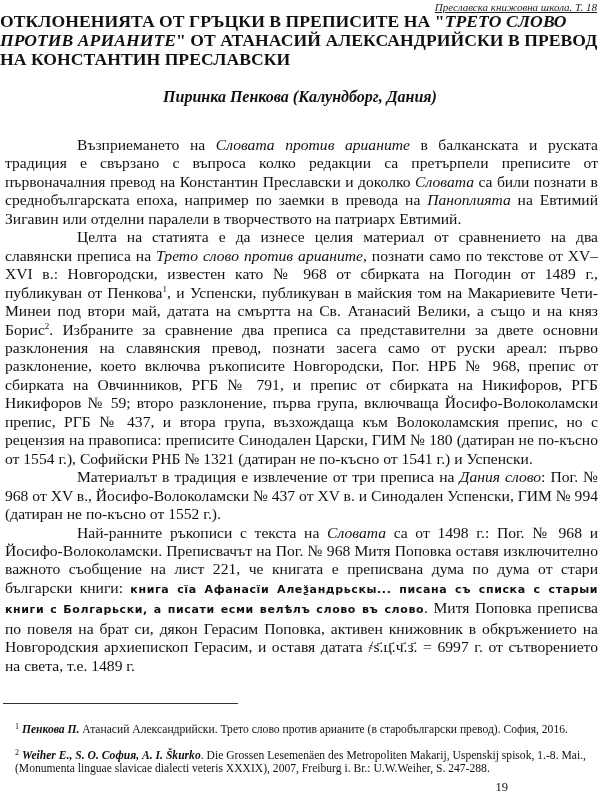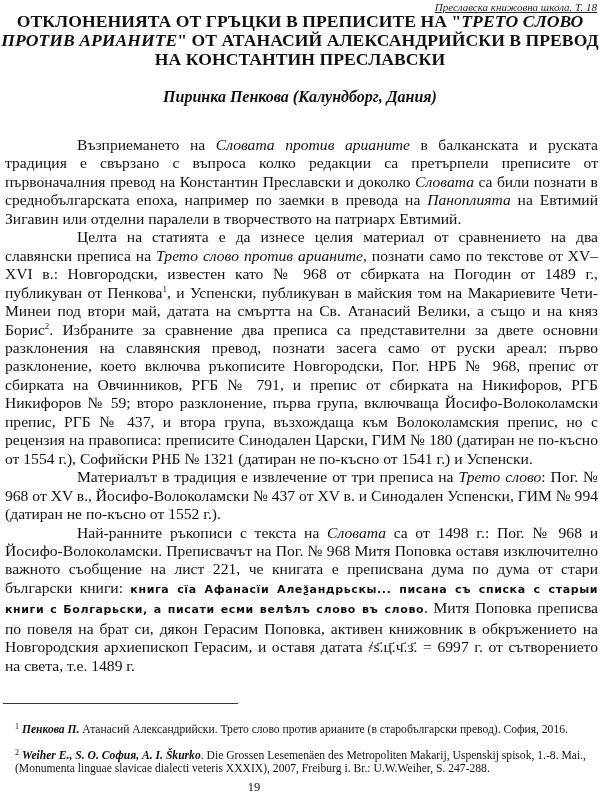--- a/index.html
+++ b/index.html
@@ -22,21 +22,21 @@
     font-size: 11px;
     font-style: italic;
     text-decoration: underline;
     color: #222;
   }
   .title {
     position: absolute;
     top: 12px;
     left: 0;
     width: 600px;
-    text-align: center;
+    text-align: left;
     font-weight: bold;
     font-size: 17.6px;
     line-height: 19px;
     letter-spacing: 0.05px;
     margin: 0;
   }
   .title i { font-style: italic; }
   .author {
     position: absolute;
     top: 88px;
@@ -95,39 +95,39 @@
   .footnotes b { font-style: italic; }
   .footnotes sup {
     font-size: 8px;
     vertical-align: 4px;
   }
   .page-number {
     position: absolute;
     top: 780px;
     left: 0;
     width: 508px;
-    text-align: center;
+    text-align: right;
     font-size: 12.5px;
   }
 </style>
 </head>
 <body>
 
 <div class="running-header">Преславска книжовна школа. Т. 18</div>
 
 <h1 class="title"><span>ОТКЛОНЕНИЯТА ОТ ГРЪЦКИ В ПРЕПИСИТЕ НА "</span><i>ТРЕТО СЛОВО ПРОТИВ АРИАНИТЕ</i><span>" ОТ АТАНАСИЙ АЛЕКСАНДРИЙСКИ В ПРЕВОД НА КОНСТАНТИН ПРЕСЛАВСКИ</span></h1>
 
 <div class="author">Пиринка Пенкова (Калундборг, Дания)</div>
 
 <div class="body">
   <p><span>Възприемането на </span><i>Словата против арианите</i><span> в балканската и руската традиция е свързано с въпроса колко редакции са претърпели преписите от първоначалния превод на Константин Преславски и доколко </span><i>Словата</i><span> са били познати в среднобългарската епоха, например по заемки в превода на </span><i>Паноплията</i><span> на Евтимий Зигавин или отделни паралели в творчеството на патриарх Евтимий.</span></p>
 
   <p><span>Целта на статията е да изнесе целия материал от сравнението на два славянски преписа на </span><i>Трето слово против арианите</i><span>, познати само по текстове от XV–XVI в.: Новгородски, известен като № 968 от сбирката на Погодин от 1489 г., публикуван от Пенкова</span><sup>1</sup><span>, и Успенски, публикуван в майския том на Макариевите Чети-Минеи под втори май, датата на смъртта на Св. Атанасий Велики, а също и на княз Борис</span><sup>2</sup><span>. Избраните за сравнение два преписа са представителни за двете основни разклонения на славянския превод, познати засега само от руски ареал: първо разклонение, което включва ръкописите Новгородски, Пог. НРБ № 968, препис от сбирката на Овчинников, РГБ № 791, и препис от сбирката на Никифоров, РГБ Никифоров № 59; второ разклонение, първа група, включваща Йосифо-Волоколамски препис, РГБ № 437, и втора група, възхождаща към Волоколамския препис, но с рецензия на правописа: преписите Синодален Царски, ГИМ № 180 (датиран не по-късно от 1554 г.), Софийски РНБ № 1321 (датиран не по-късно от 1541 г.) и Успенски.</span></p>
 
-  <p><span>Материалът в традиция е извлечение от три преписа на </span><i>Трето слово</i><span>: Пог. № 968 от XV в., Йосифо-Волоколамски № 437 от XV в. и Синодален Успенски, ГИМ № 994 (датиран не по-късно от 1552 г.).</span></p>
+  <p><span>Материалът в традиция е извлечение от три преписа на </span><i>Дания слово</i><span>: Пог. № 968 от XV в., Йосифо-Волоколамски № 437 от XV в. и Синодален Успенски, ГИМ № 994 (датиран не по-късно от 1552 г.).</span></p>
 
   <p><span>Най-ранните ръкописи с текста на </span><i>Словата</i><span> са от 1498 г.: Пог. № 968 и Йосифо-Волоколамски. Преписвачът на Пог. № 968 Митя Поповка оставя изключително важното съобщение на лист 221, че книгата е преписвана дума по дума от стари български книги: </span><span class="church">книга сїа Афанасїи Алеѯандрьскы... писана съ списка с старыи книги с Болгарьски, а писати есми велѣлъ слово въ слово</span><span>. Митя Поповка преписва по повеля на брат си, дякон Герасим Поповка, активен книжовник в обкръжението на Новгородския архиепископ Герасим, и оставя датата </span><span>҂ѕ҃.ц҃.ч҃.з҃.</span><span> = 6997 г. от сътворението на света, т.е. 1489 г.</span></p>
 </div>
 
 <div class="fn-rule"></div>
 
 <div class="footnotes">
   <p><sup>1</sup> <b>Пенкова П.</b><span> Атанасий Александрийски. Трето слово против арианите (в старобългарски превод). София, 2016.</span></p>
   <p><sup>2</sup> <b>Weiher E., S. O. София, A. I. Škurko</b><span>. Die Grossen Lesemenäen des Metropoliten Makarij, Uspenskij spisok, 1.-8. Mai., (Monumenta linguae slavicae dialecti veteris XXXIX), 2007, Freiburg i. Br.: U.W.Weiher, S. 247-288.</span></p>
 </div>

